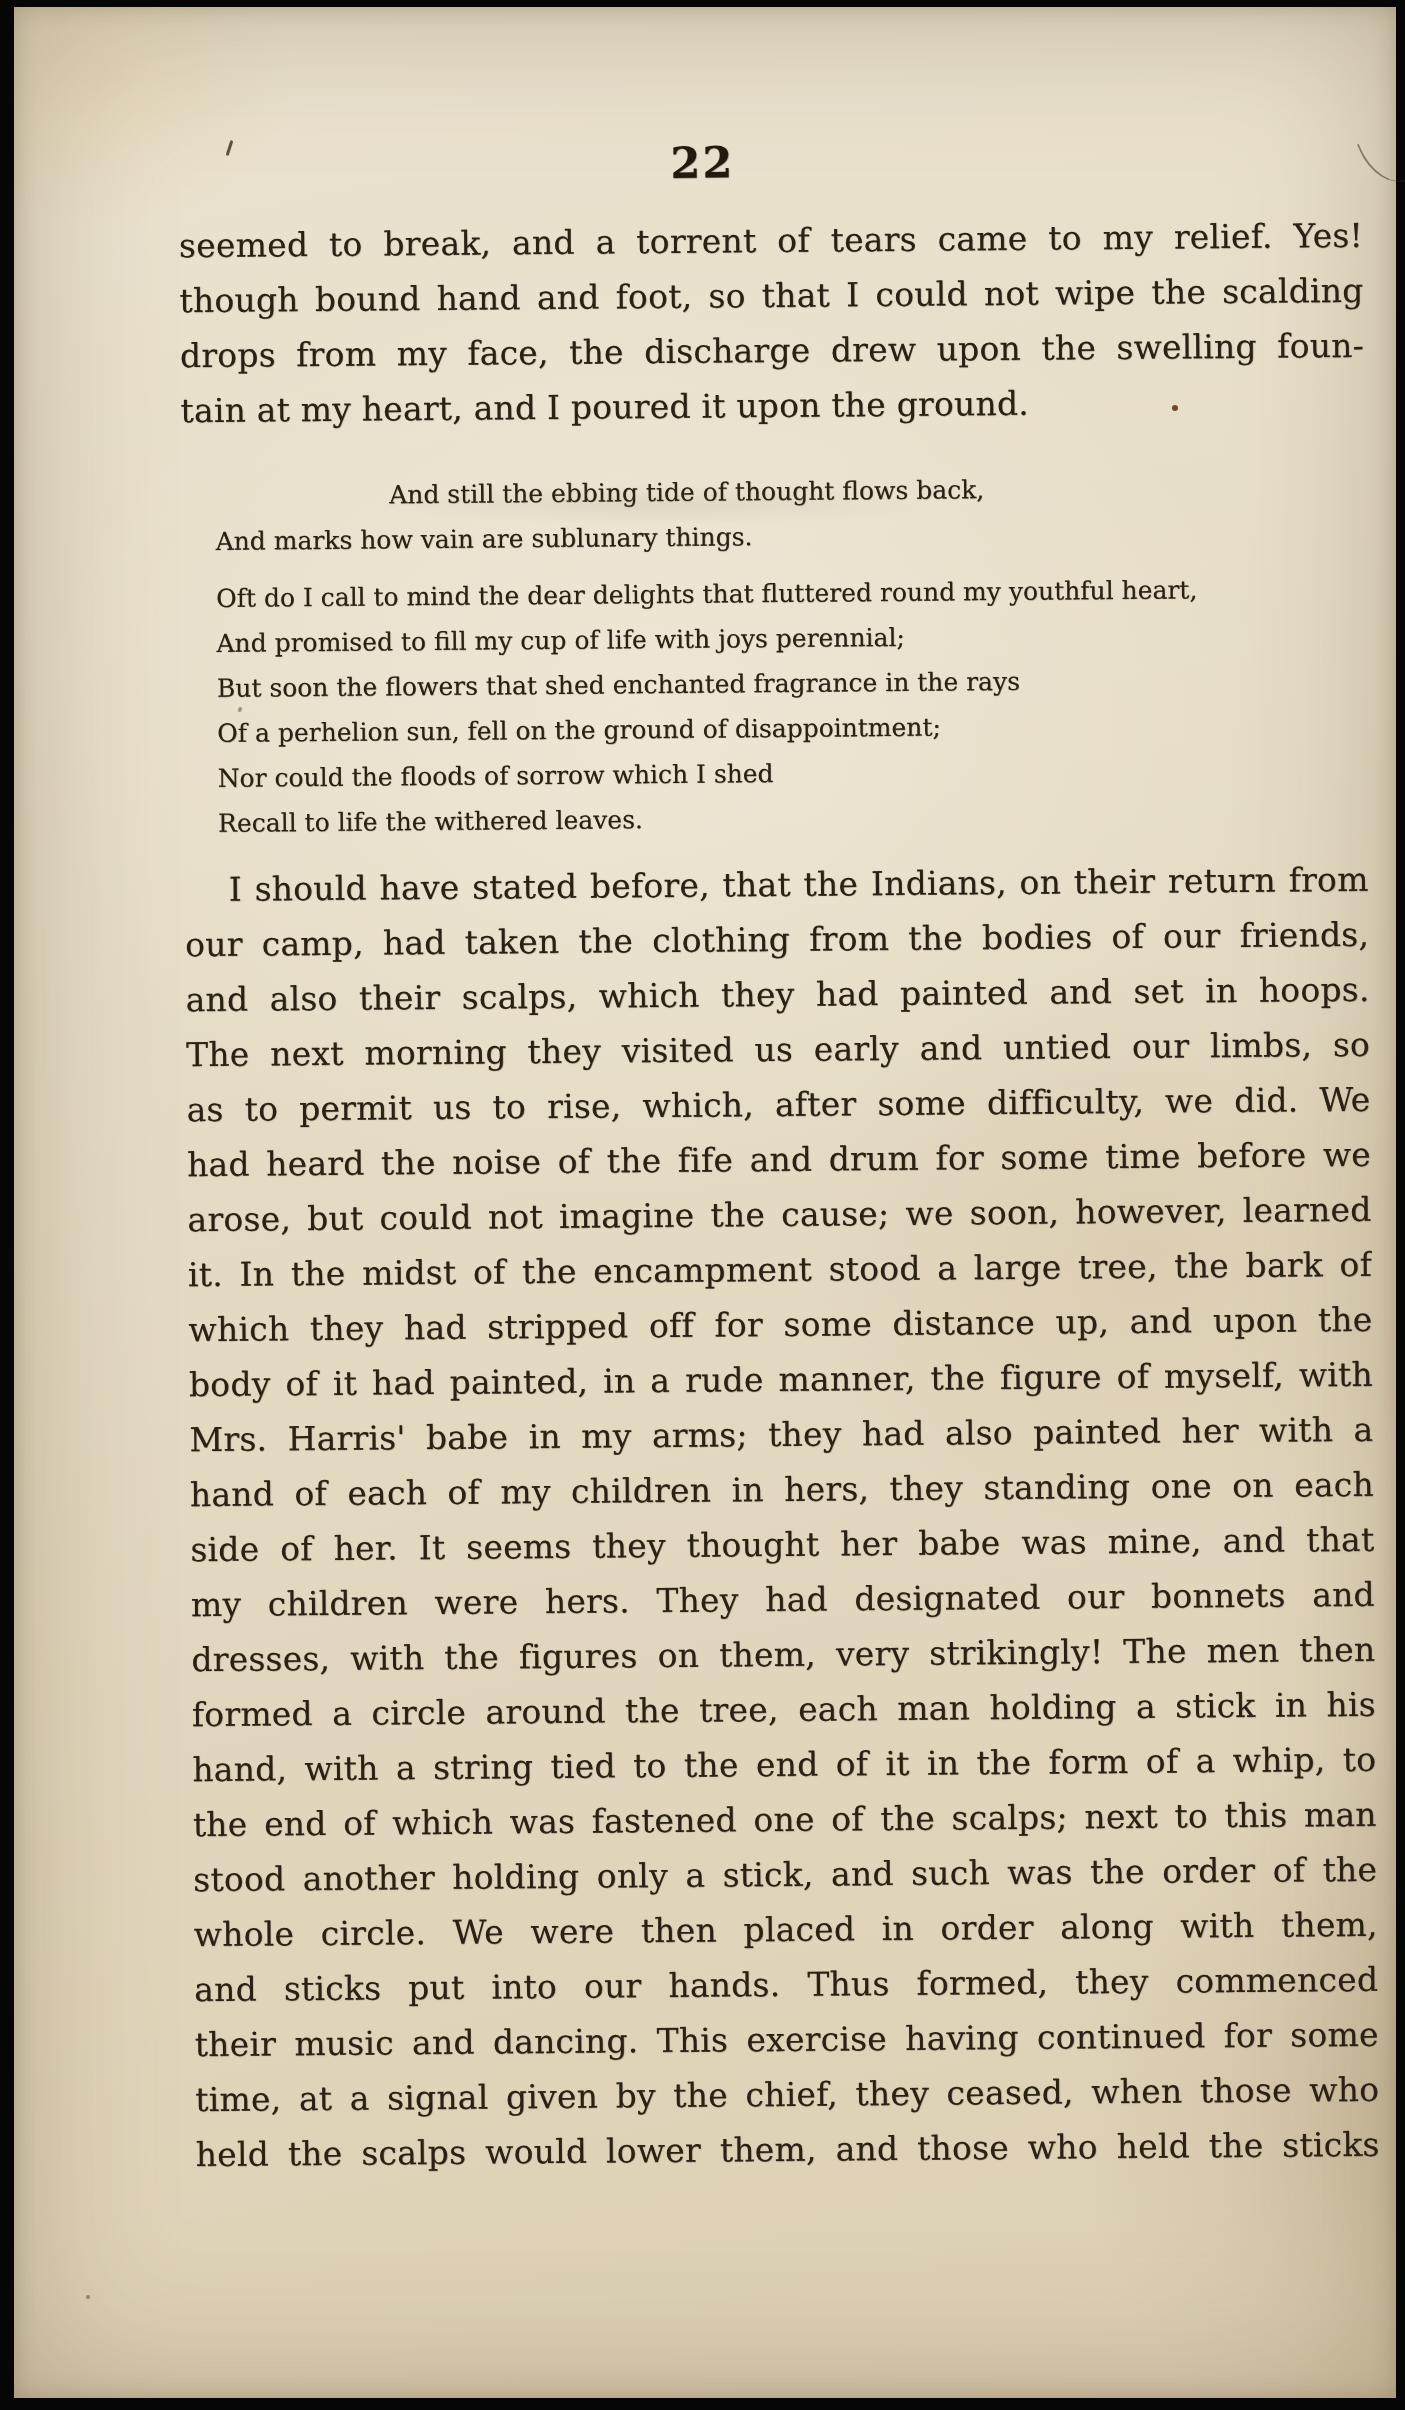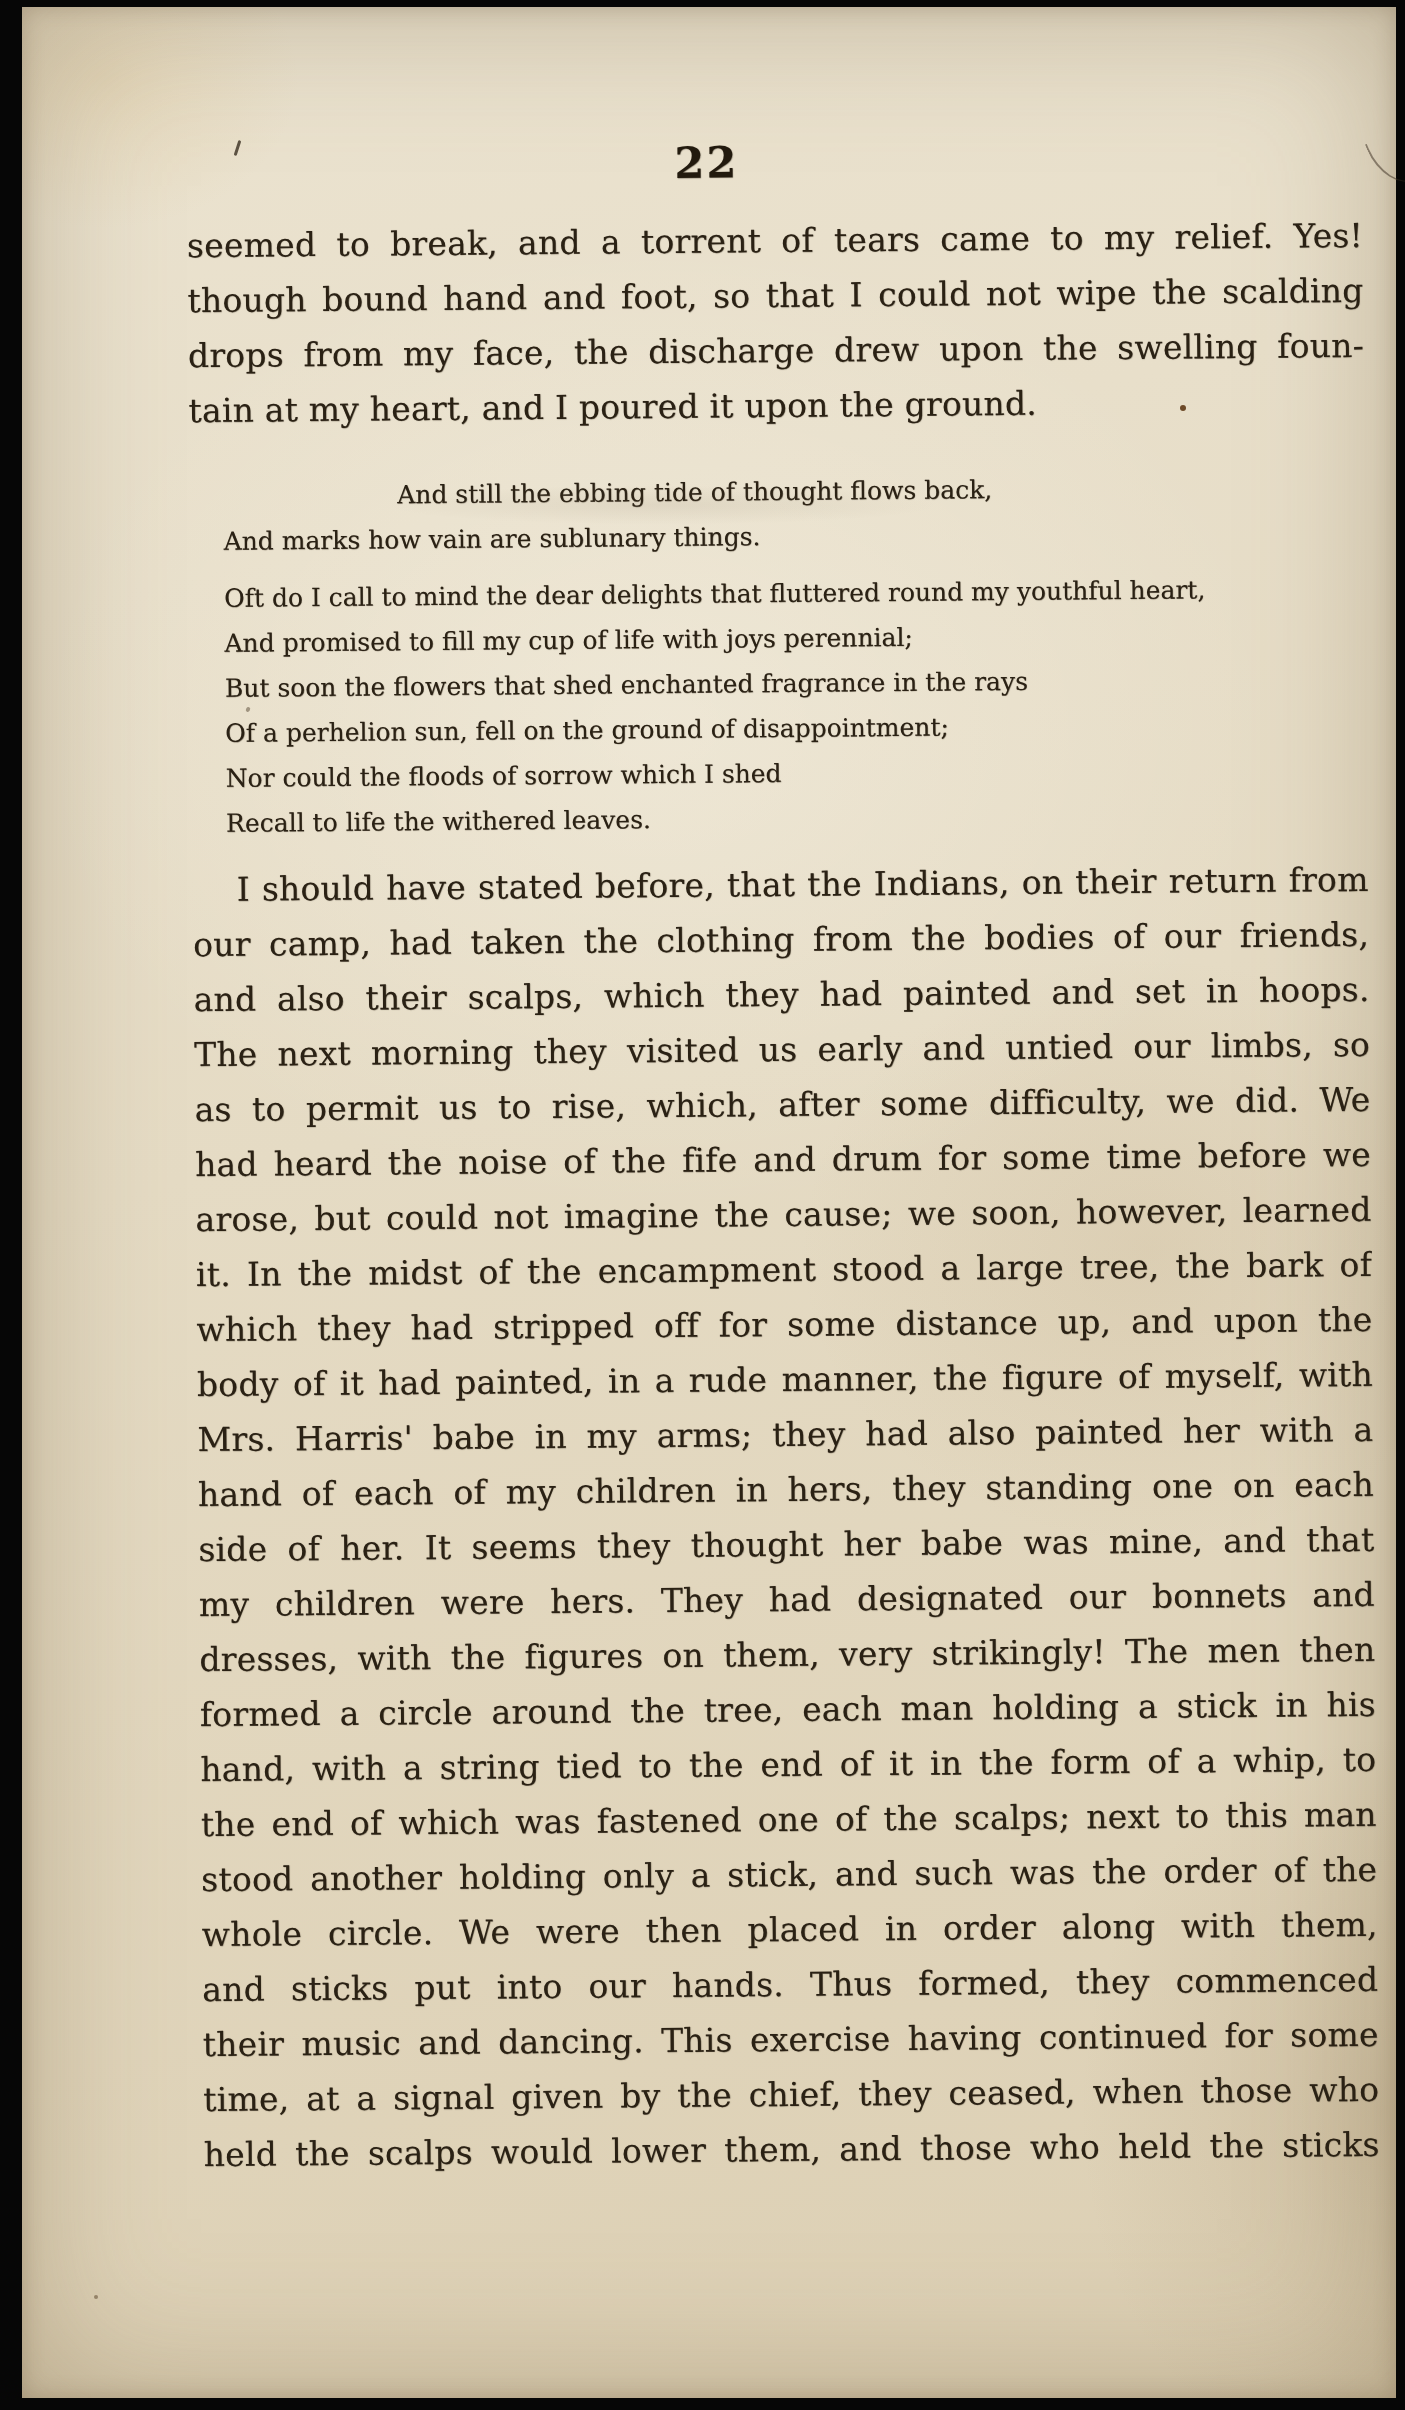--- a/index.html
+++ b/index.html
@@ -16,21 +16,20 @@
     left:14px;top:7px;right:9px;bottom:12px;
     background:
       radial-gradient(ellipse 900px 700px at 46% 30%, rgba(255,253,245,0.30), rgba(255,253,245,0) 70%),
       radial-gradient(ellipse 500px 420px at 82% 52%, rgba(170,140,95,0.14), rgba(170,140,95,0) 70%),
       radial-gradient(ellipse 260px 200px at 6% 3%, rgba(205,170,100,0.18), rgba(205,170,100,0) 75%),
       radial-gradient(ellipse 420px 520px at 99% 88%, rgba(150,125,85,0.20), rgba(150,125,85,0) 72%),
       linear-gradient(168deg,#ebe3d0 0%,#e5dbc4 45%,#dccfb3 100%);
     box-shadow:
       inset 0 0 150px rgba(120,100,65,0.40),
       inset 0 0 22px rgba(90,70,45,0.28);
-    margin-left: 8px;
   }
   .content{
     position:absolute;
     left:170px;right:28px;top:130px;bottom:0;
     transform:rotate(-0.5deg);
     transform-origin:50% 30%;
     color:#2a2114;
     overflow:hidden;
   }
   .pagenum{

